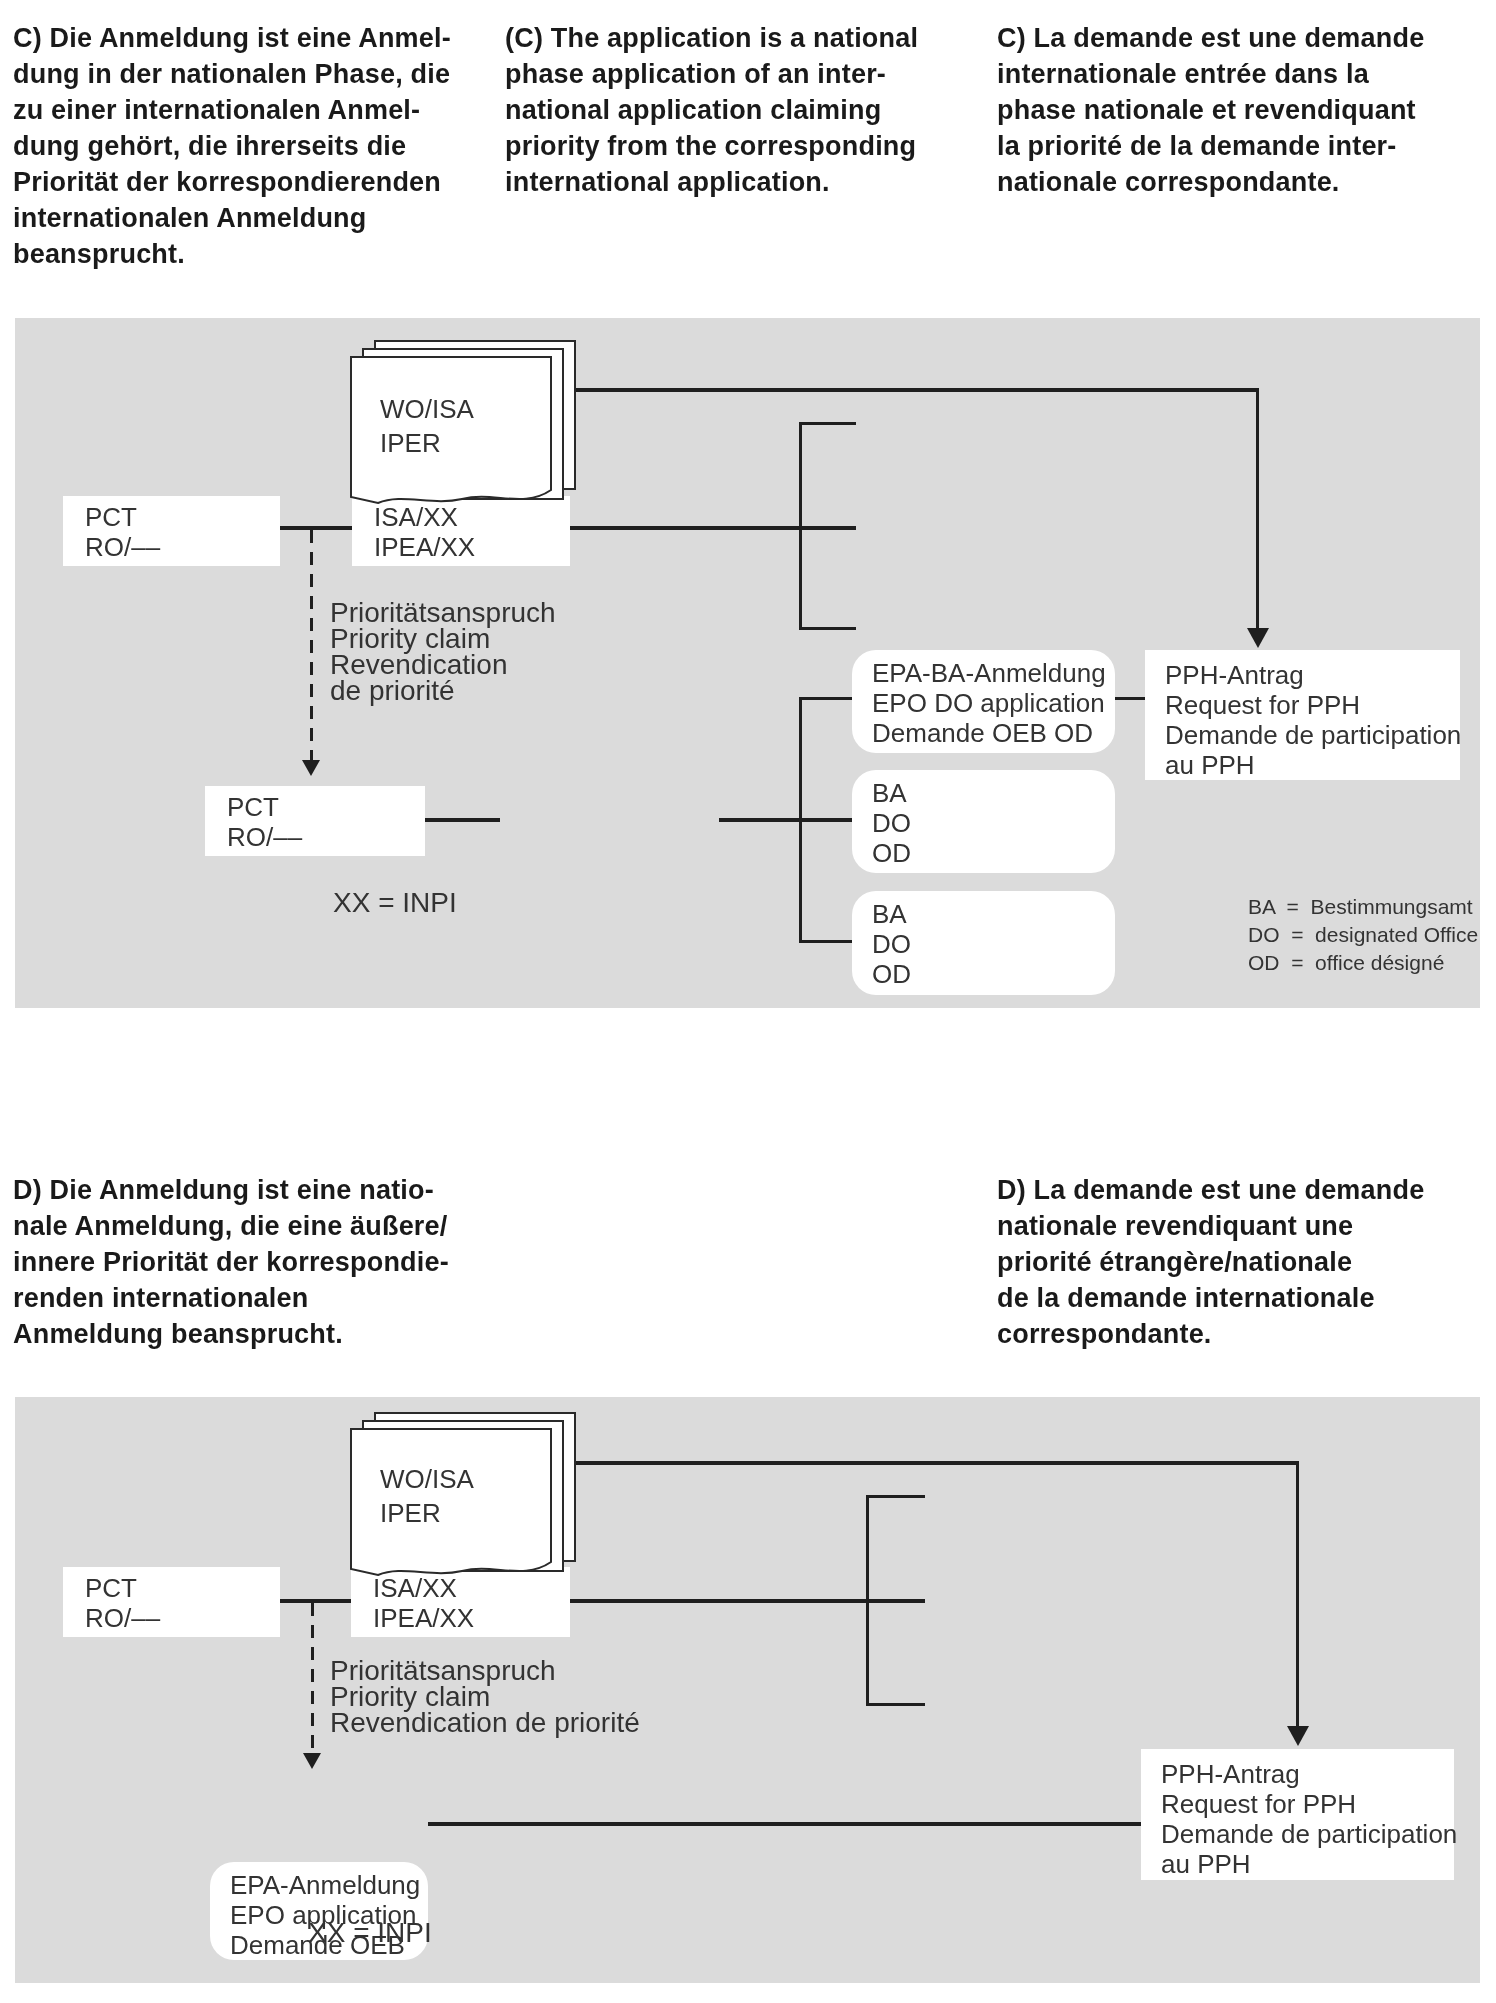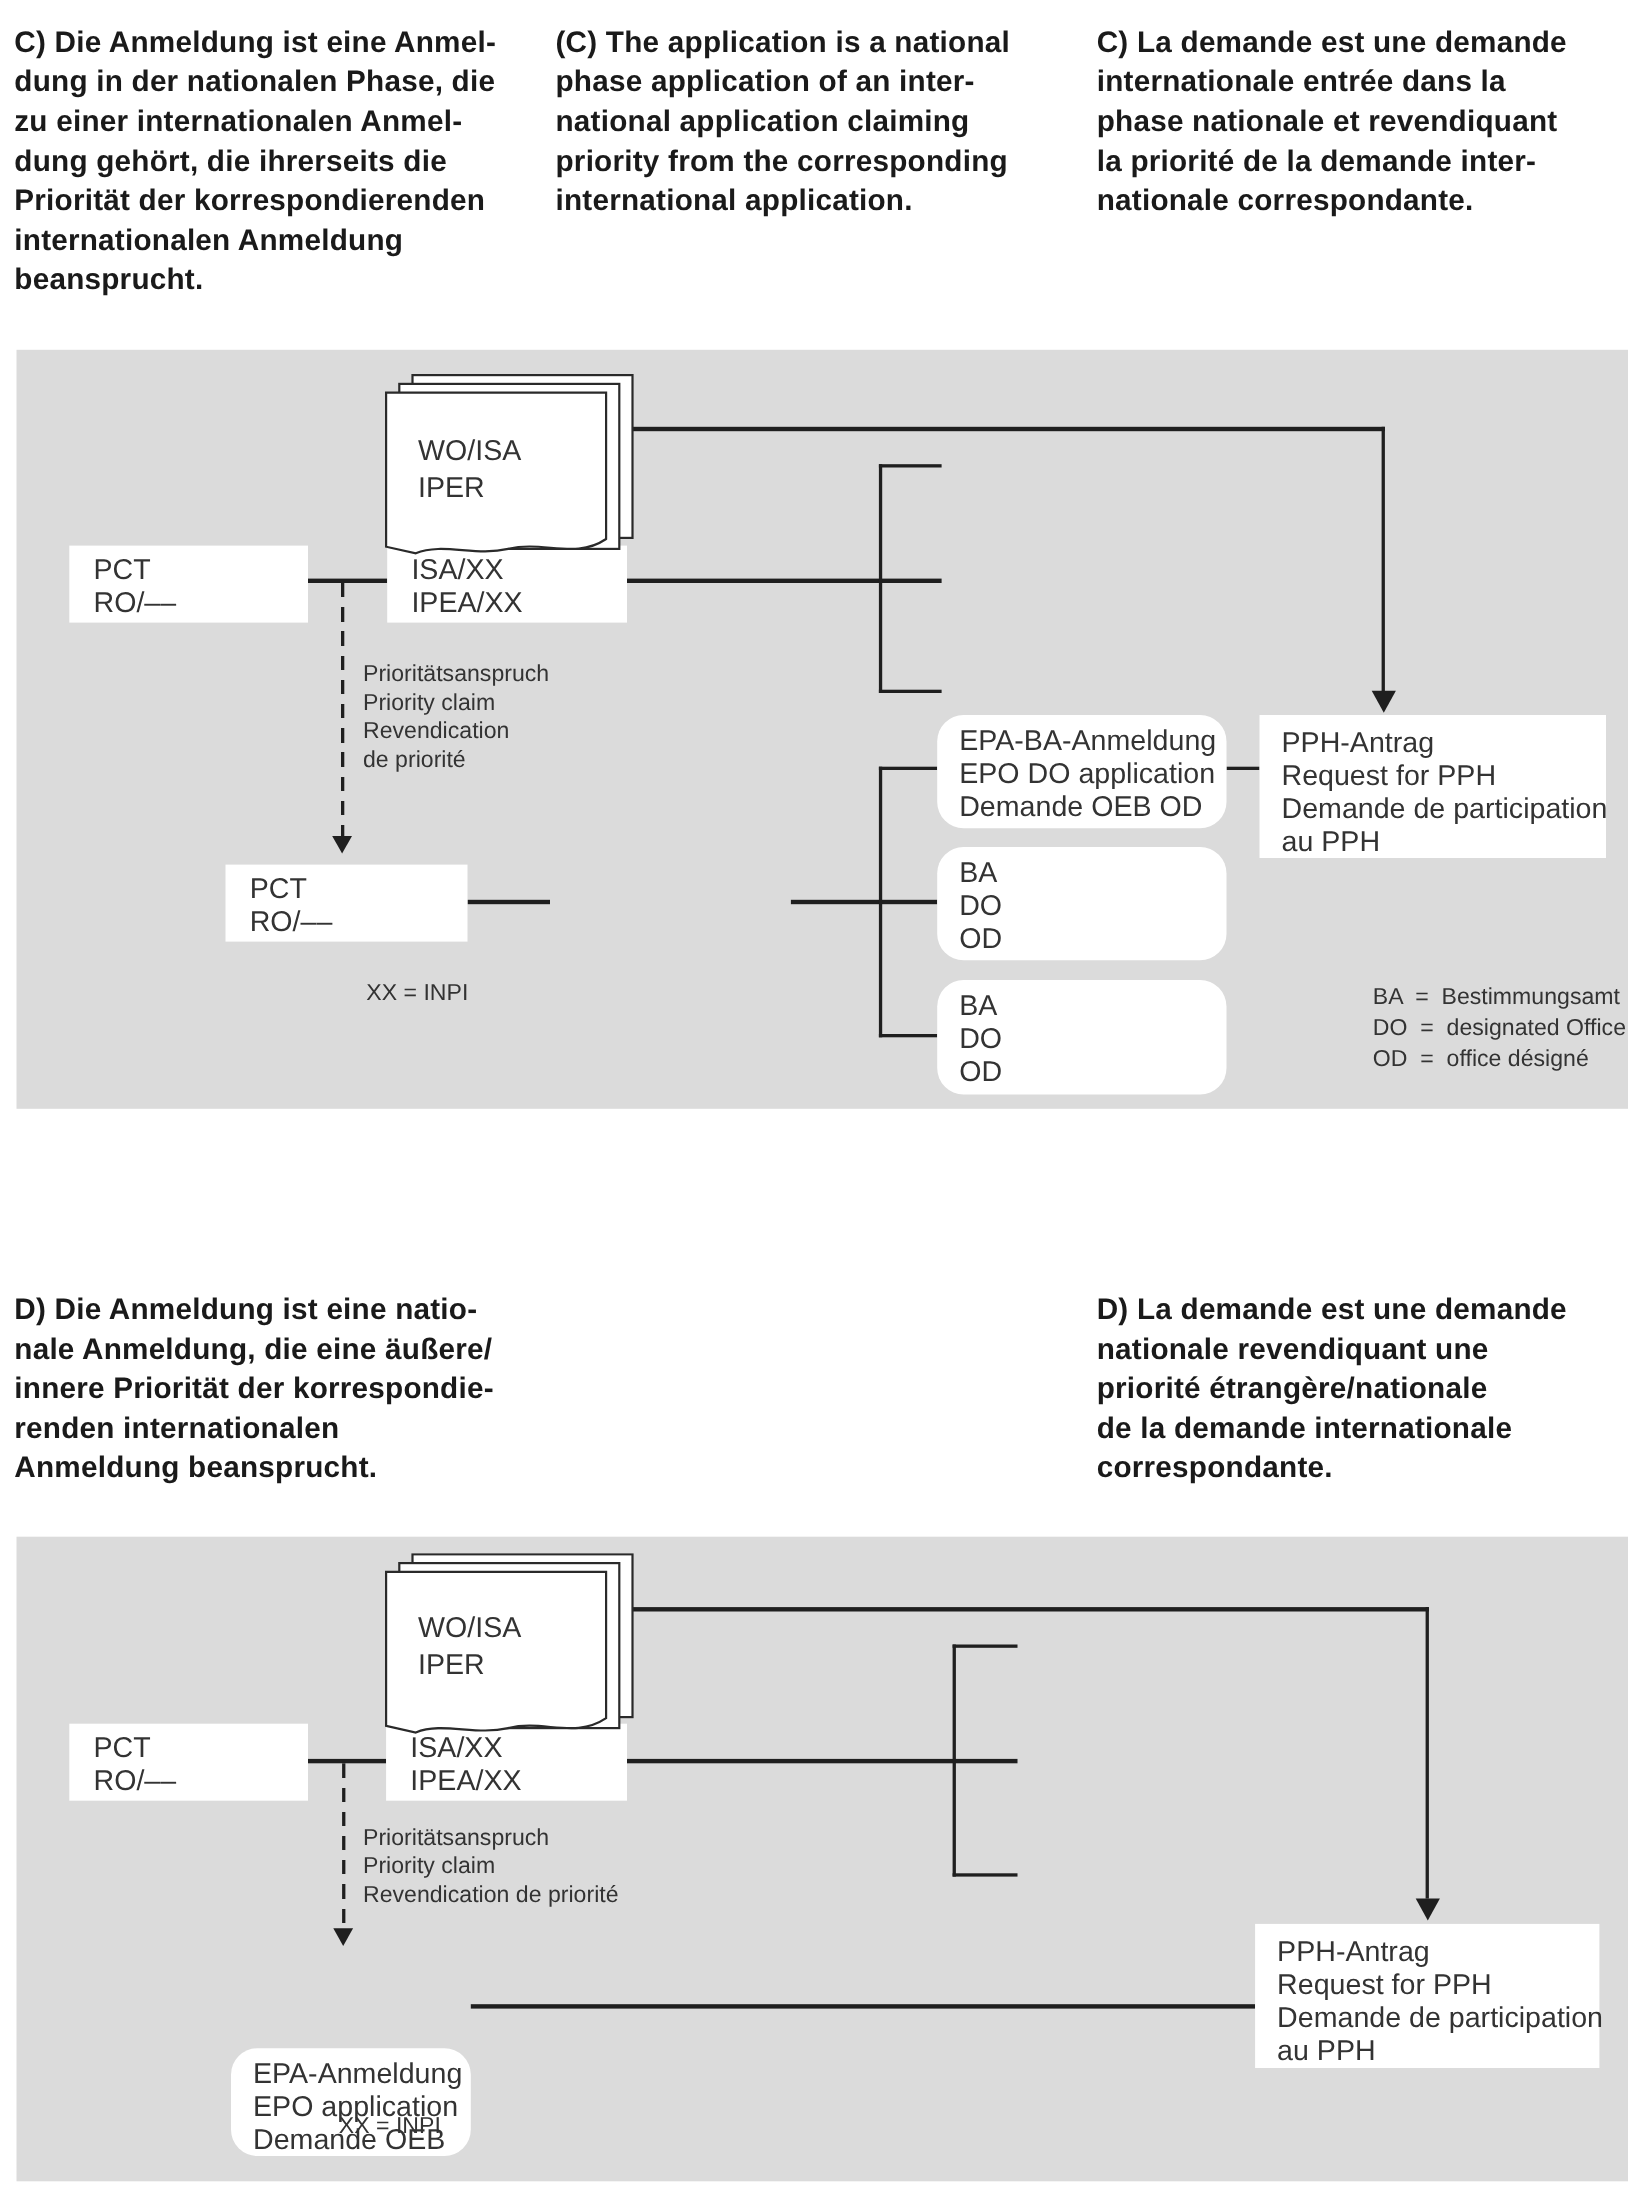--- a/index.html
+++ b/index.html
@@ -23,21 +23,21 @@
   .ah-big{border-left:11px solid transparent;border-right:11px solid transparent;border-top:20px solid var(--line);}
   .ah-small{border-left:9px solid transparent;border-right:9px solid transparent;border-top:16px solid var(--line);}
   .box{
     position:absolute;background:#ffffff;color:var(--text);
     font-size:26px;line-height:30px;white-space:pre;
   }
   .box-2l{padding:6px 0 0 22px;}
   .box-3l{padding:8px 0 0 20px;border-radius:24px;}
   .box-4l{padding:10px 0 0 20px;}
   .doc-text{position:absolute;color:var(--text);font-size:26px;line-height:34px;white-space:pre;}
-  .small{position:absolute;color:var(--text);font-size:21px;line-height:26px;white-space:pre;}
+  .small{position:absolute;color:var(--text);font-size:28px;line-height:26px;white-space:pre;}
   .legend{position:absolute;color:var(--text);font-size:21px;line-height:28px;white-space:pre;}
   svg{display:block;}
 </style>
 </head>
 <body>
 
 <div class="page">
 
   <div class="cap pre" style="left:505px;top:20px;">(C) The application is a national
 phase application of an inter-

